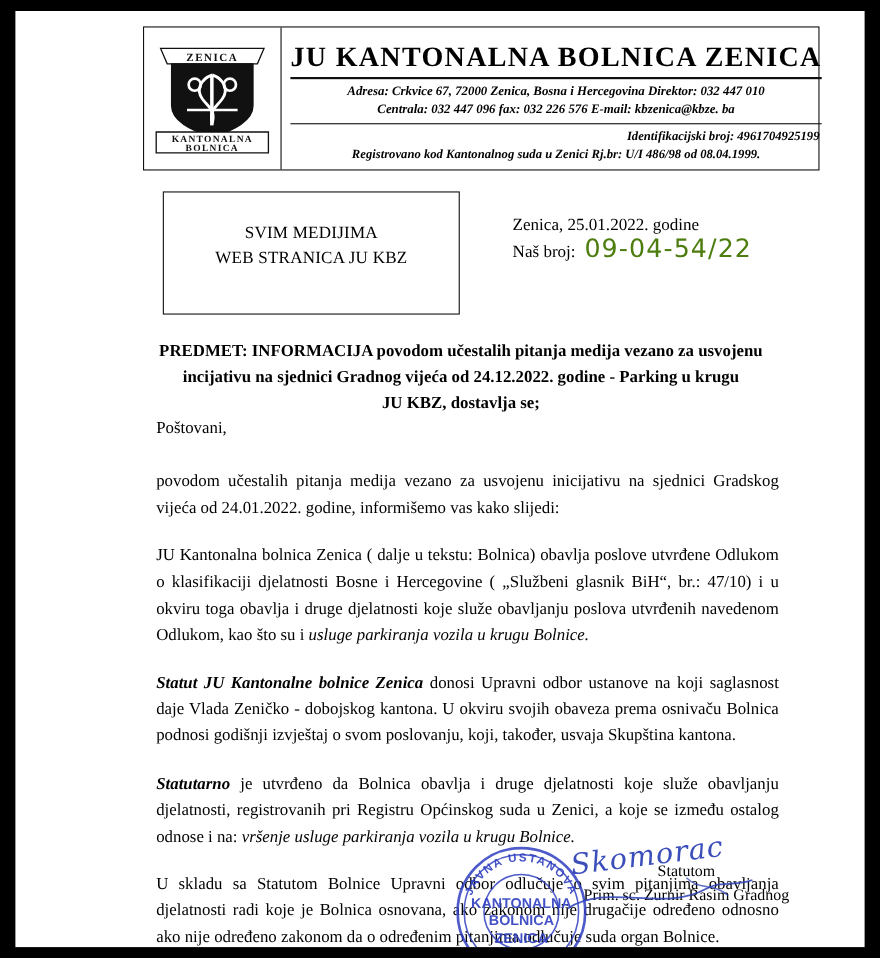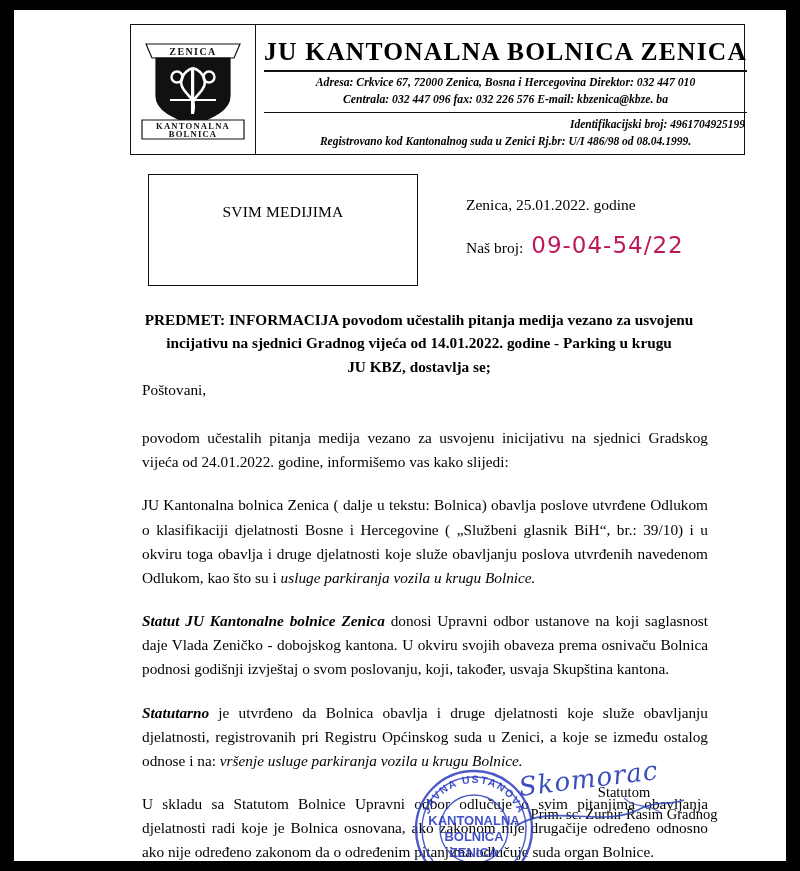--- a/index.html
+++ b/index.html
@@ -113,27 +113,27 @@
     letter-spacing: .2px;
   }
 
   
   .date-block {
     position: absolute;
     left: 452px;
     top: 186px;
     font-size: 15.5px;
   }
-  .date-line { margin-bottom: 18px; }
+  .date-line { }
   .nasbroj-row { display: flex; align-items: baseline; }
   .nasbroj-label { white-space: nowrap; }
   .nasbroj-value {
     font-family: "DejaVu Sans", sans-serif;
     font-size: 23px;
-    color: #be185d;
+    color: #4d7c0f;
     margin-left: 8px;
     transform: rotate(-2deg) skewX(-6px);
     transform-origin: left bottom;
     letter-spacing: 1px;
   }
 
   
   .subject {
     position: absolute;
     left: 120px;
@@ -238,43 +238,44 @@
       <div class="addr-line">Adresa: Crkvice 67,  72000 Zenica, Bosna i Hercegovina    Direktor: 032 447 010</div>
       <div class="addr-line">Centrala: 032 447 096   fax: 032 226 576   E-mail: kbzenica@kbze. ba</div>
       <div class="rule-thin"></div>
       <div class="id-line">Identifikacijski broj: 4961704925199</div>
       <div class="id-line2">Registrovano kod Kantonalnog suda u Zenici Rj.br: U/I 486/98 od 08.04.1999.</div>
     </div>
   </div>
 
   <div class="addressee-box">
     <div class="addressee-line">SVIM MEDIJIMA</div>
+    <div class="addressee-line">WEB STRANICA JU KBZ</div>
   </div>
 
   <div class="date-block">
     <div class="date-line">Zenica, 25.01.2022. godine</div>
     <div class="nasbroj-row">
       <span class="nasbroj-label">Naš broj:</span>
       <span class="nasbroj-value">09-04-54/22</span>
     </div>
   </div>
 
   <div class="subject">
     <div>PREDMET: INFORMACIJA povodom učestalih pitanja medija vezano za usvojenu</div>
-    <div>incijativu na sjednici Gradnog vijeća od 14.01.2022. godine  - Parking u krugu</div>
+    <div>incijativu na sjednici Gradnog vijeća od 24.12.2022. godine  - Parking u krugu</div>
     <div>JU KBZ,  dostavlja se;</div>
   </div>
 
   <div class="body">
     <p class="greeting">Poštovani,</p>
 
     <p>povodom učestalih pitanja medija vezano za usvojenu inicijativu na sjednici Gradskog vijeća od 24.01.2022. godine, informišemo vas kako slijedi:</p>
 
     <p>
-      <span>JU Kantonalna bolnica Zenica ( dalje u tekstu: Bolnica) obavlja poslove utvrđene Odlukom o klasifikaciji djelatnosti Bosne i Hercegovine ( „Službeni glasnik BiH“, br.: 39/10) i u okviru toga obavlja i druge djelatnosti koje služe obavljanju poslova utvrđenih navedenom Odlukom, kao što su i </span><i>usluge parkiranja vozila u krugu Bolnice.</i>
+      <span>JU Kantonalna bolnica Zenica ( dalje u tekstu: Bolnica) obavlja poslove utvrđene Odlukom o klasifikaciji djelatnosti Bosne i Hercegovine ( „Službeni glasnik BiH“, br.: 47/10) i u okviru toga obavlja i druge djelatnosti koje služe obavljanju poslova utvrđenih navedenom Odlukom, kao što su i </span><i>usluge parkiranja vozila u krugu Bolnice.</i>
     </p>
 
     <p>
       <span class="bi">Statut JU Kantonalne bolnice Zenica</span><span> donosi Upravni odbor ustanove na koji saglasnost daje Vlada Zeničko - dobojskog kantona. U okviru svojih obaveza prema osnivaču Bolnica podnosi godišnji izvještaj o svom poslovanju, koji, također, usvaja Skupština kantona.</span>
     </p>
 
     <p>
       <span class="bi">Statutarno</span><span> je utvrđeno da Bolnica obavlja i druge djelatnosti koje služe obavljanju djelatnosti, registrovanih pri Registru Općinskog suda u Zenici, a koje se između ostalog odnose i na: </span><i>vršenje usluge parkiranja vozila u krugu Bolnice.</i>
     </p>
 

